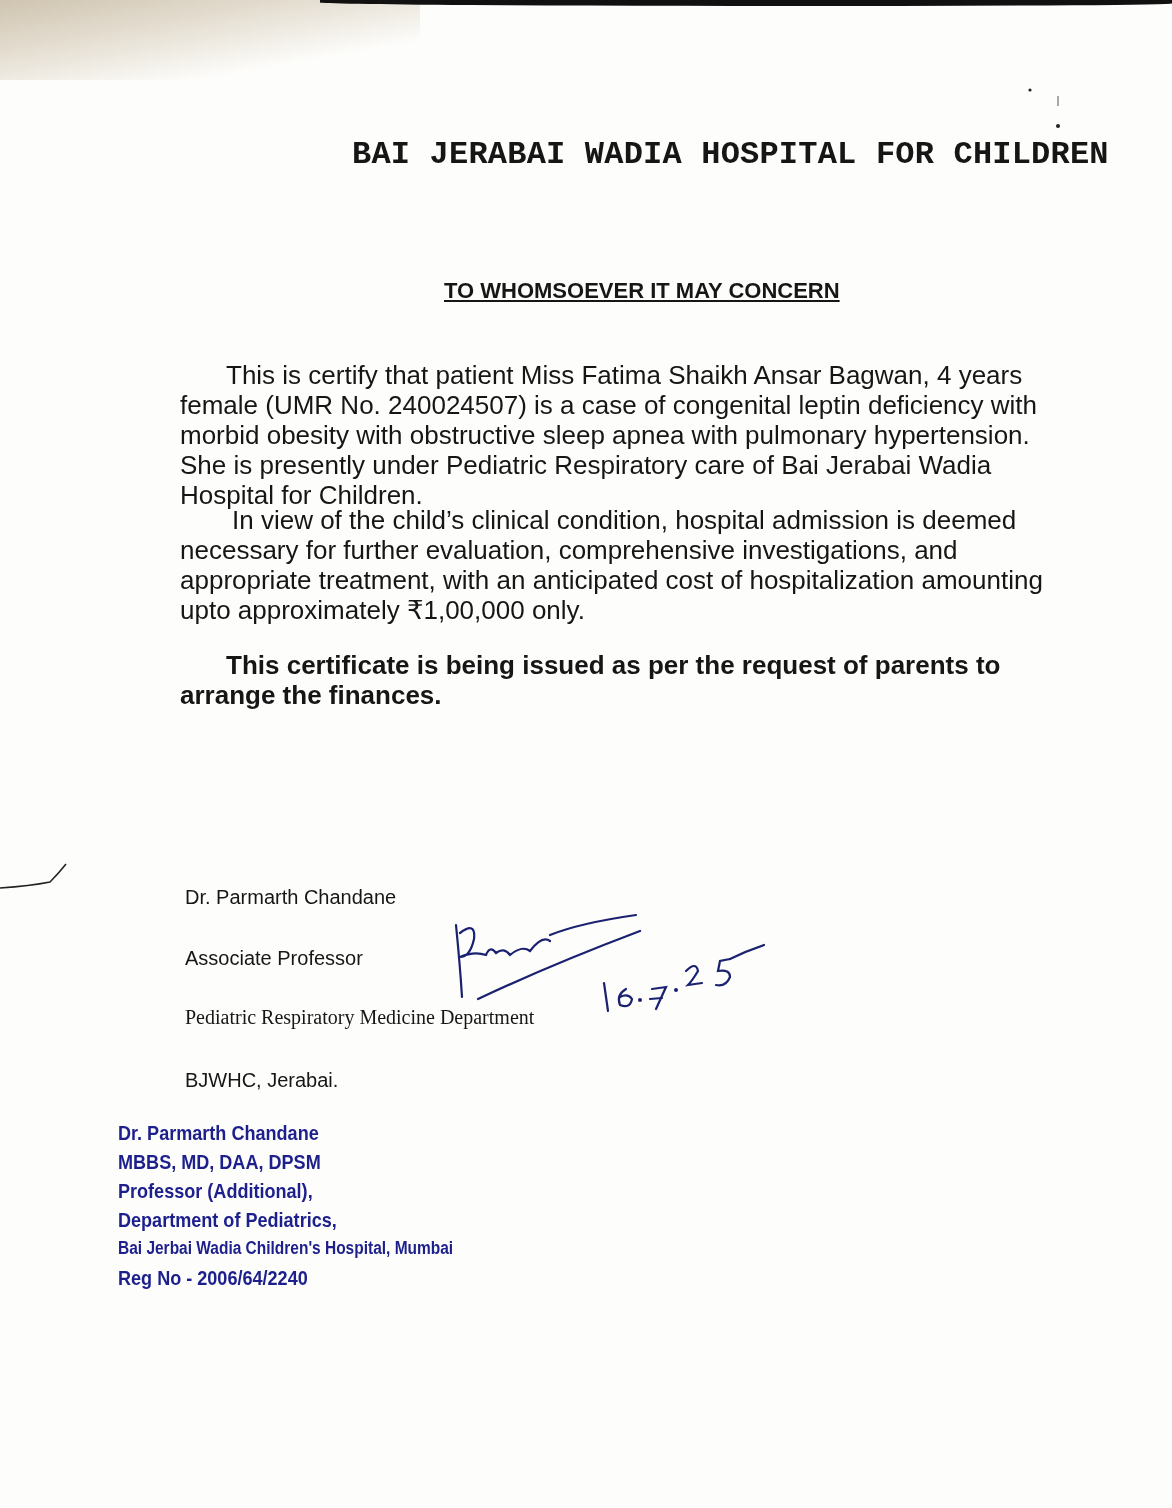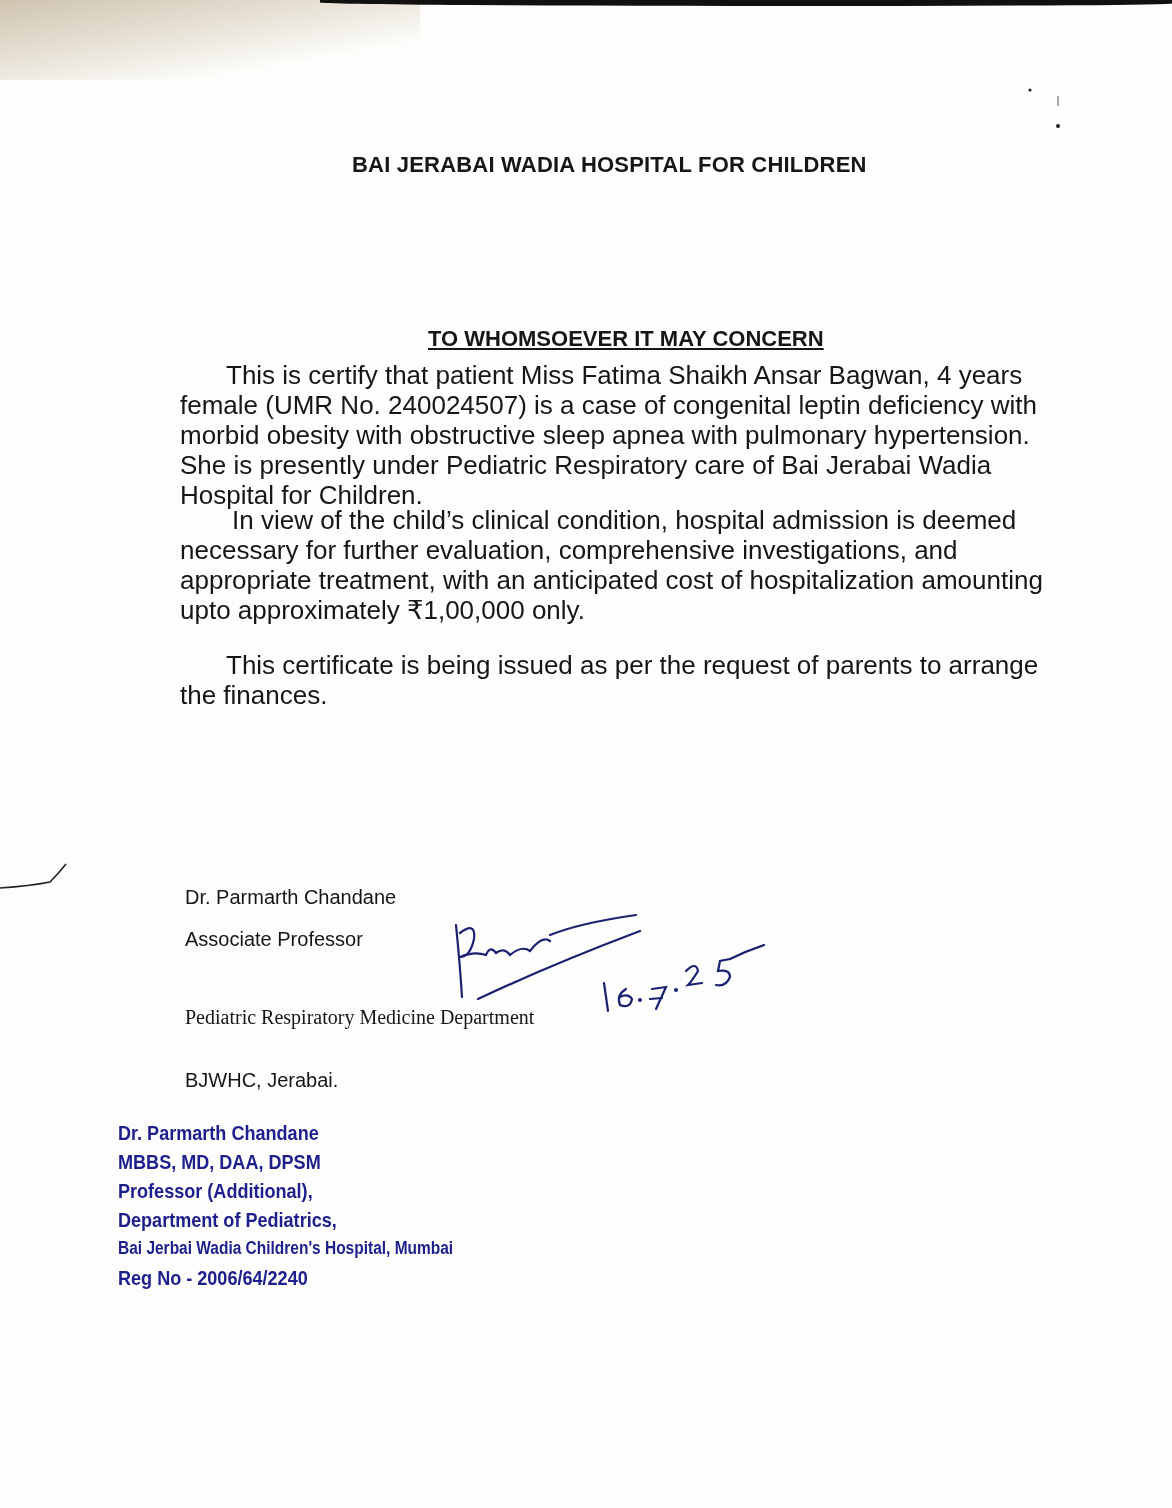--- a/index.html
+++ b/index.html
@@ -11,31 +11,31 @@
   }
   .corner-shade {
     position:absolute; left:0; top:0; width:420px; height:80px;
     background:linear-gradient(170deg, #cfc4b0 0%, #e4ddd0 35%, rgba(253,253,251,0) 75%);
   }
   .top-edge {
     position:absolute; left:320px; top:0; width:852px; height:6px;
     background:#111; border-radius:0 0 40% 60%;
   }
   .abs { position:absolute; }
-  .title { left:352px; top:152px; font-size:22px; font-weight:bold; letter-spacing:0.2px; }
+  .title { left:352px; top:136px; font-size:32px; font-weight:bold; letter-spacing:0.2px;font-family:Liberation Mono, monospace; }
   .addr  { left:441px; top:172px; font-size:17px; line-height:26px; }
-  .subject { left:428px; top:278px; font-size:22px; font-weight:bold; text-decoration:underline;margin-top:48px; }
+  .subject { left:444px; top:278px; font-size:22px; font-weight:bold; text-decoration:underline; }
   .para { position:absolute; left:180px; width:880px; font-size:26px; line-height:30px; }
   .p1 { top:360px; }
   .p2 { top:505px; }
-  .p3 { top:650px; }
+  .p3 { top:650px;font-weight:bold; }
   .indent { display:inline-block; width:46px; }
   .indent2 { display:inline-block; width:52px; }
   .sig-line { position:absolute; left:185px; font-size:20px; }
-  .s1 { top:886px; } .s2 { top:928px; } .s3 { top:1006px;font-family:Liberation Serif, serif; } .s4 { top:1069px; }
+  .s1 { top:886px; } .s2 { top:947px; } .s3 { top:1006px;font-family:Liberation Serif, serif; } .s4 { top:1069px; }
   .stamp {
     position:absolute; left:118px; top:1118px;
     color:#1c1f8c; font-weight:bold; font-size:21px; line-height:29px;
     transform:scaleX(0.86); transform-origin:left top;
   }
   .stamp .small { font-size:18px; }
   .signature { position:absolute; left:430px; top:905px; width:360px; height:110px; }
   .specks { position:absolute; }
 </style>
 </head>

